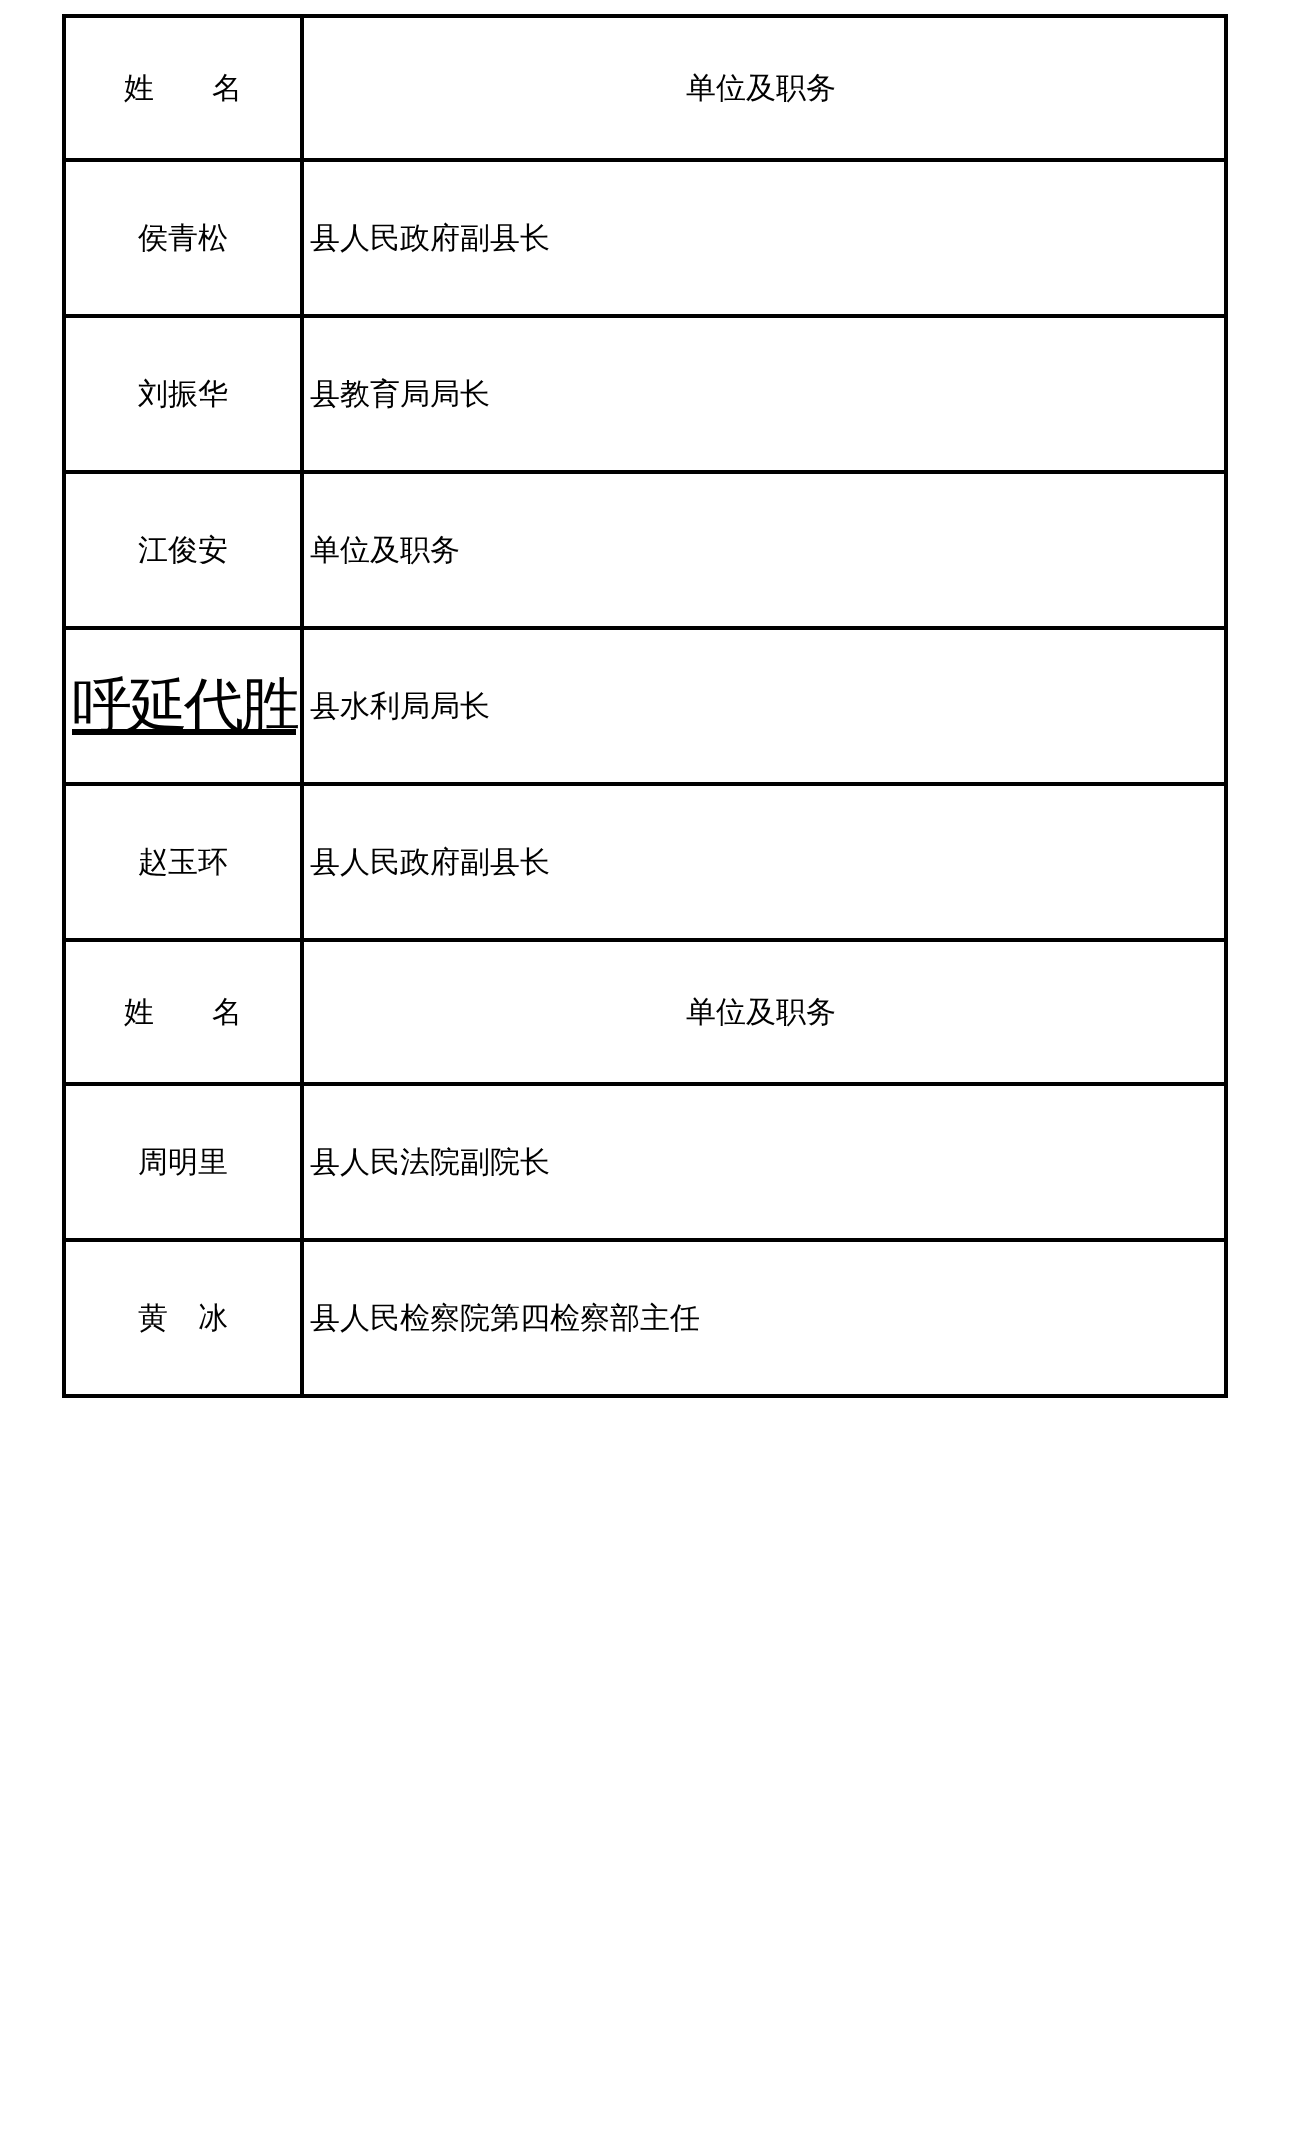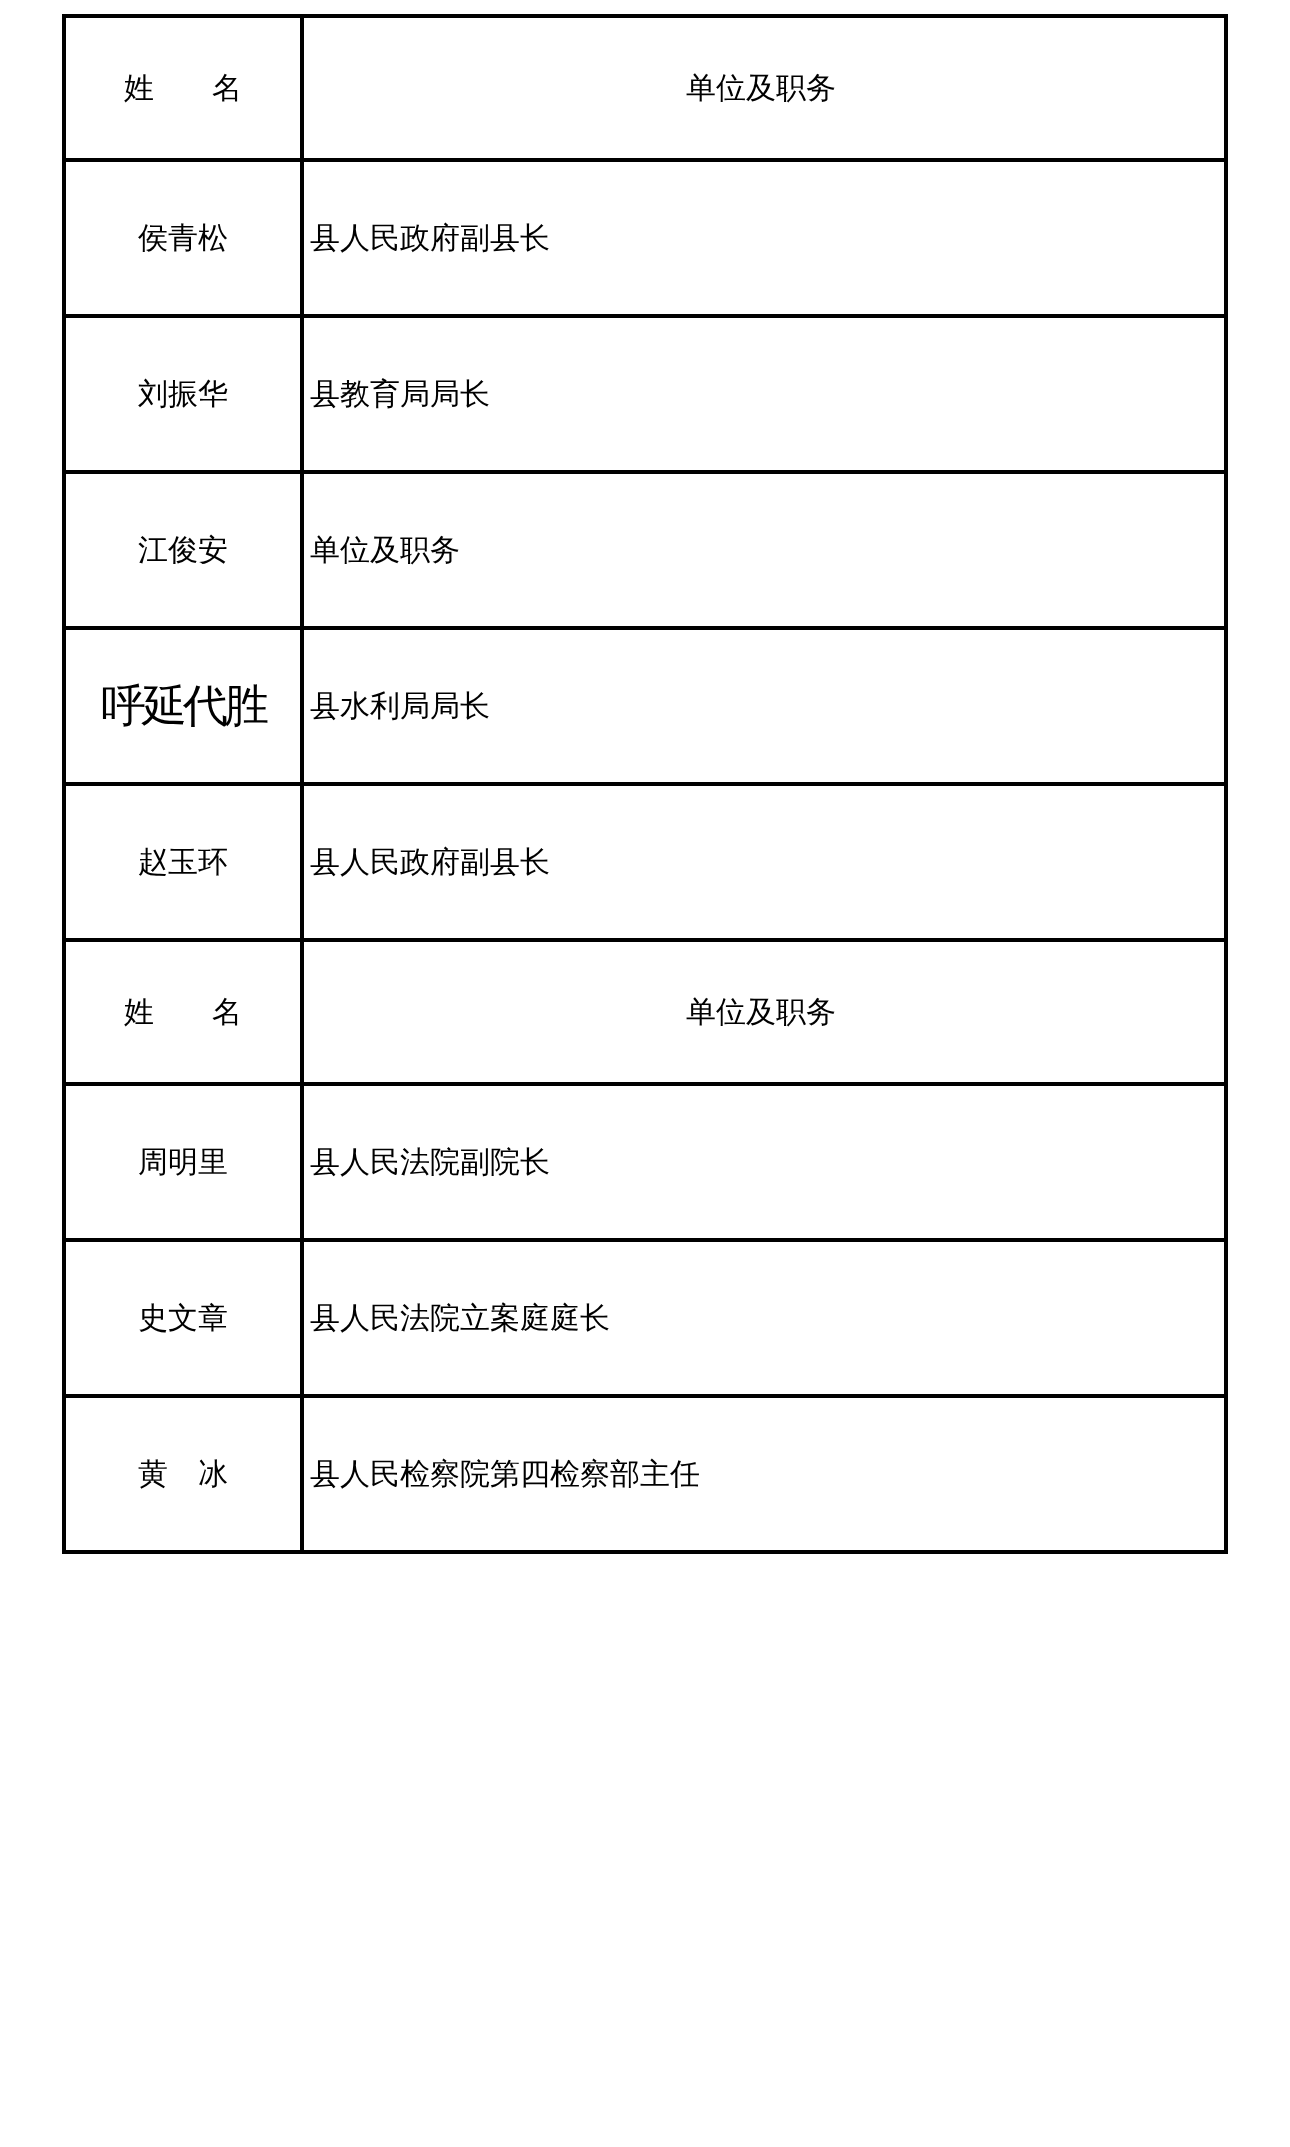--- a/index.html
+++ b/index.html
@@ -43,21 +43,22 @@
   td.name {
     text-align: center;
     letter-spacing: 0px;
   }
   td.name.spaced {
     letter-spacing: 14px;
     text-indent: 14px;
   }
   td.name.tight {
     letter-spacing: -4px;
-    font-size: 45px;
+    font-size: 60px;
+    text-decoration: underline;
   }
   td.title {
     text-align: left;
     padding-left: 8px;
     margin-left: 12px;
   }
   tr.header td.title {
     text-align: center;
     padding-left: 0;
   }
@@ -113,24 +114,20 @@
         <td class="name spaced">姓　名</td>
         <td class="title">单位及职务</td>
       </tr>
 
       <tr>
         <td class="name">周明里</td>
         <td class="title">县人民法院副院长</td>
       </tr>
 
 
-      <tr>
-        <td class="name">史文章</td>
-        <td class="title">县人民法院立案庭庭长</td>
-      </tr>
 
       <tr>
         <td class="name">黄　冰</td>
         <td class="title">县人民检察院第四检察部主任</td>
       </tr>
 
     </tbody>
   </table>
 </div>
 

